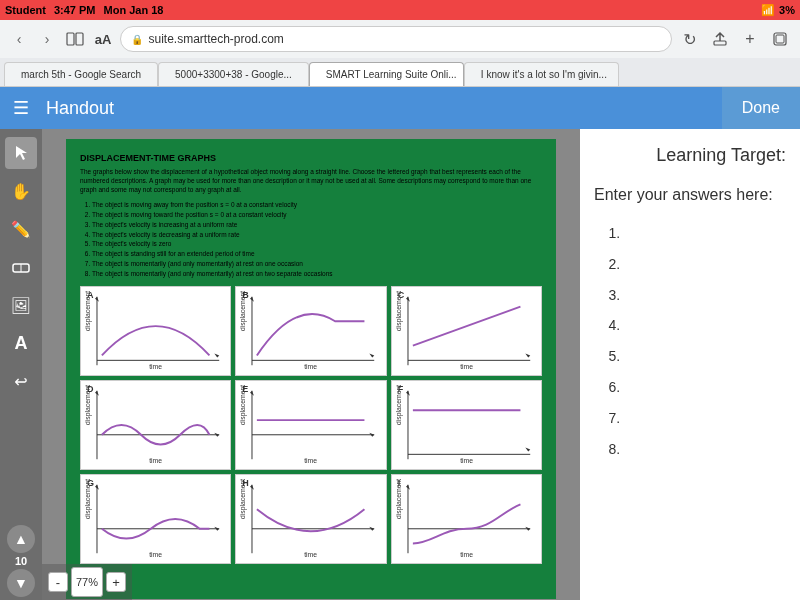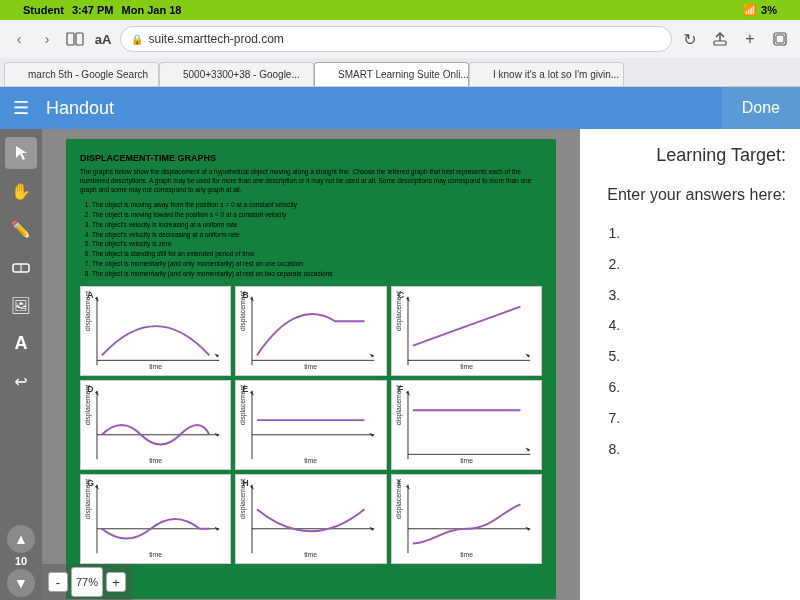--- a/index.html
+++ b/index.html
@@ -1,25 +1,25 @@
 <!DOCTYPE html>
 <html><head>
   <meta charset="utf-8">
   <style>
     * { margin: 0; padding: 0; box-sizing: border-box; }
     body { width: 800px; height: 600px; overflow: hidden; font-family: -apple-system, Arial, sans-serif; background: #fff; }
 
     
     .status-bar {
-      background: #84cc16;
+      background: #ef4444;
       height: 20px;
       display: flex;
       align-items: center;
       justify-content: space-between;
-      padding: 0 23px;
+      padding: 0 5px;
       font-size: 11px;
       font-weight: 600;
     }
     .status-left { display: flex; gap: 8px; }
     .status-right { display: flex; gap: 4px; align-items: center; }
 
     
     .browser-chrome {
       background: #f1f3f4;
       border-bottom: 1px solid #ccc;
@@ -64,21 +64,21 @@
     .tabs-bar {
       display: flex;
       background: #e8eaed;
       height: 28px;
       align-items: flex-end;
       padding: 0 4px;
       overflow: hidden;
     }
     .tab {
       height: 24px;
-      padding: 0 23px;
+      padding: 0 16px;
       background: #f1f3f4;
       border: 1px solid #ccc;
       border-bottom: none;
       border-radius: 4px 4px 0 0;
       font-size: 10px;
       display: flex;
       align-items: center;
       max-width: 155px;
       overflow: hidden;
       white-space: nowrap;
@@ -227,21 +227,21 @@
     .learning-target-title {
       font-size: 18px;
       font-weight: 400;
       color: #333;
       text-align: right;
     }
     .enter-answers-title {
       font-size: 16px;
       font-weight: 400;
       color: #333;
-      text-align: right;
+      text-align: left;
       margin-bottom: 14px;
     }
     .answers-list {
       list-style: decimal;
       margin-left: 30px;
       line-height: 2.2;
       font-size: 14px;
       color: #333;
     }
     .zoom-display {

